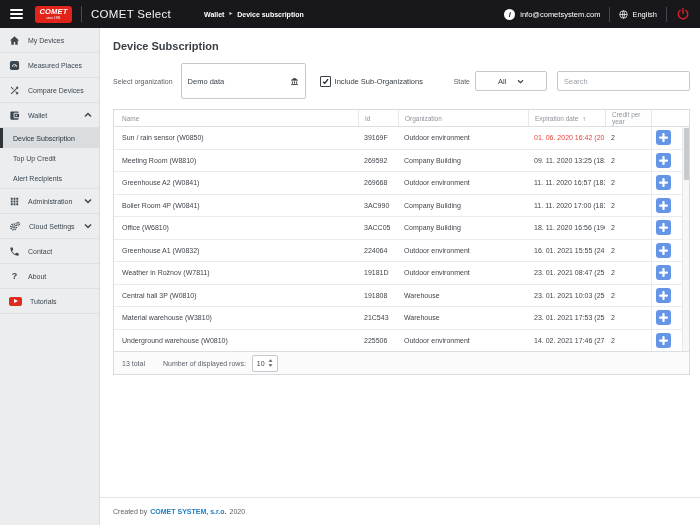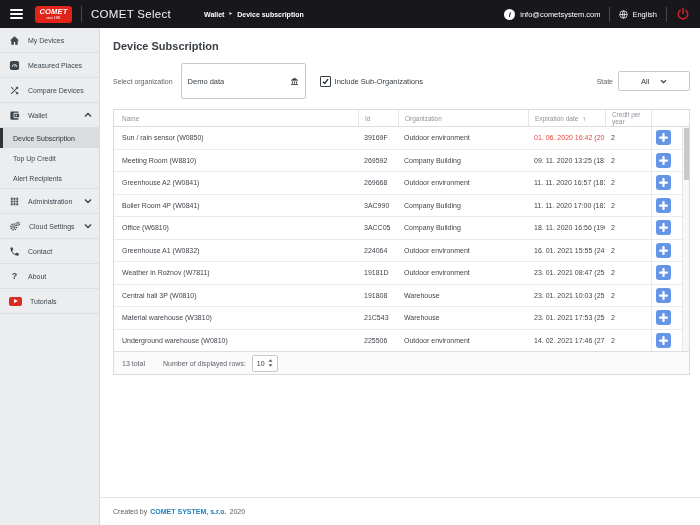--- a/index.html
+++ b/index.html
@@ -241,20 +241,21 @@
       </label>
       <div class="state-group">
         <span>State</span>
         <div class="state-select">
           <span>All</span>
           <svg width="7" height="5" viewBox="0 0 8 6">
             <polyline points="1,1.5 4,4.5 7,1.5" fill="none" stroke="#3a4046" stroke-width="1.4"></polyline>
             </svg>
         </div>
       </div>
+      <input class="search" type="text" placeholder="Search" style="">
     </div>
 
     <div class="card">
       <div class="thead">
         <div class="col-name">
             <span>Name</span>
           </div>
         <div class="col-id">
             <span>Id</span>
           </div>

